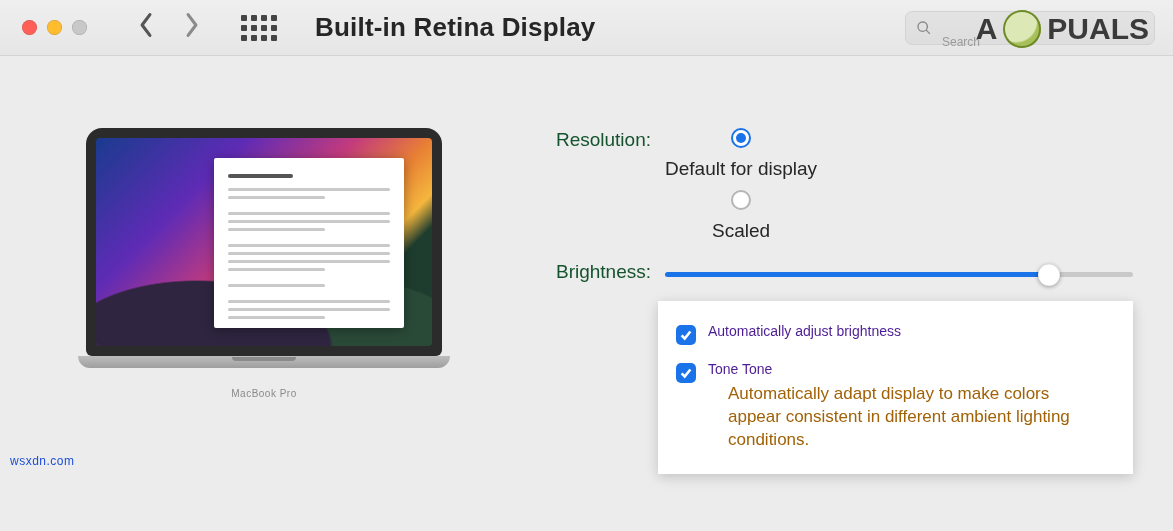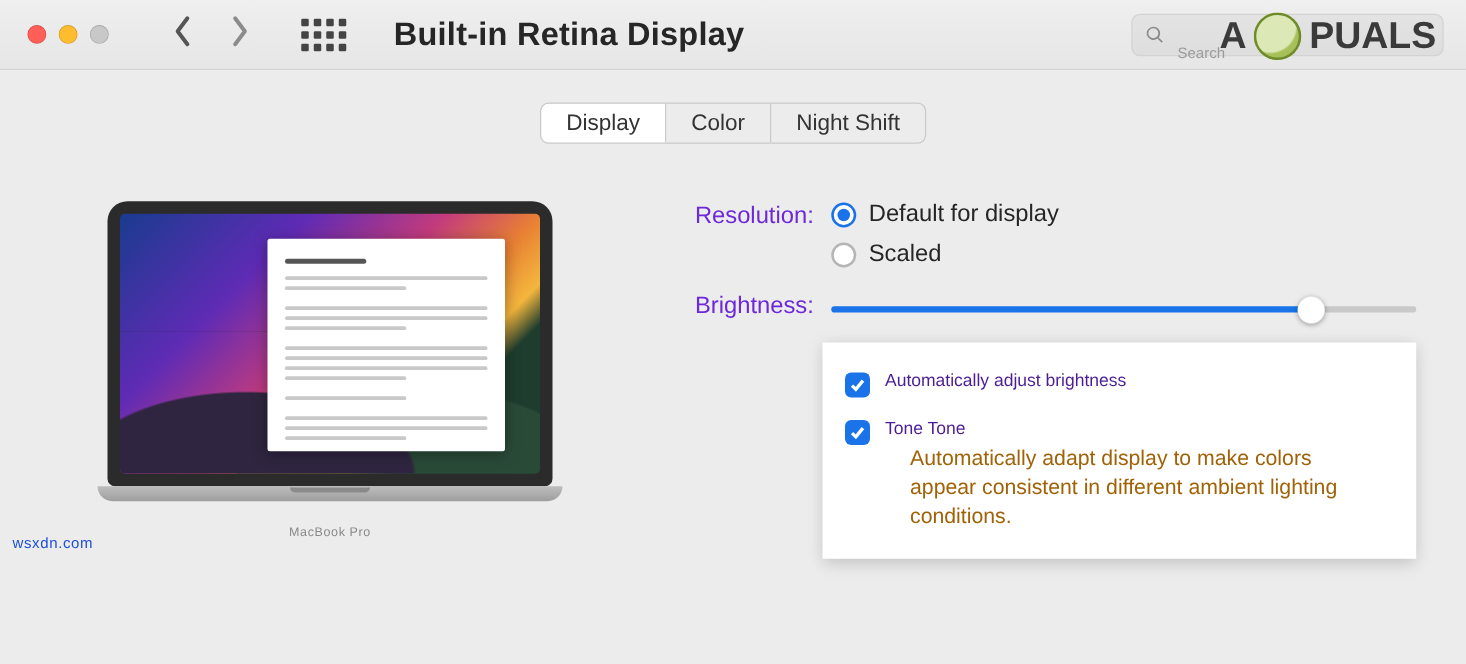--- a/index.html
+++ b/index.html
@@ -122,24 +122,24 @@
   .model {
     text-align:center; font-size:10px; letter-spacing:.5px;
     color:#8a8a8a; margin-top:20px;
   }
 
   
   .form { flex:1; padding-right:40px; }
   .form-row { display:flex; align-items:flex-start; margin-bottom:18px; }
   .form-row .label {
     width:135px; text-align:right; padding-right:14px;
-    color:#6d28d9; font-size:19px; padding-top:1px;
+    color:#14532d; font-size:19px; padding-top:1px;
   }
   .radios { display:flex; flex-direction:column; gap:10px; }
-  .radio { display:flex; align-items:center; gap:10px; font-size:19px; }
+  .radio { display:flex; align-items:center; gap:10px; font-size:19px;flex-direction:column; }
   .radio .dot {
     width:20px; height:20px; border-radius:50%;
     border:2px solid #b5b5b5; background:#fff; flex:0 0 auto;
     display:flex; align-items:center; justify-content:center;
   }
   .radio.checked .dot { border-color: var(--accent); }
   .radio.checked .dot::after {
     content:""; width:10px; height:10px; border-radius:50%; background:var(--accent);
   }
 
@@ -240,27 +240,20 @@
   <div class="search">
     <svg viewBox="0 0 24 24">
         <path d="M10 2a8 8 0 1 0 5 14.3l5 5 1.4-1.4-5-5A8 8 0 0 0 10 2zm0 2a6 6 0 1 1 0 12 6 6 0 0 1 0-12z"></path>
       </svg>
     <input type="text" placeholder="Search" style="">
   </div>
 </div>
 
 <div class="content">
 
-  <div class="seg">
-    <div class="seg-group">
-      <div class="seg-btn active"><span>Display</span></div>
-      <div class="seg-btn"><span>Color</span></div>
-      <div class="seg-btn"><span>Night Shift</span></div>
-    </div>
-  </div>
 
   <div class="main-row">
 
     <div class="laptop-wrap">
       <div class="bezel">
         <div class="screen">
           <div class="mountain"></div>
           <div class="doc">
             <div class="line" style="width:40%;height:4px;background:#555;margin-bottom:10px"></div>
             <div class="line"></div>

